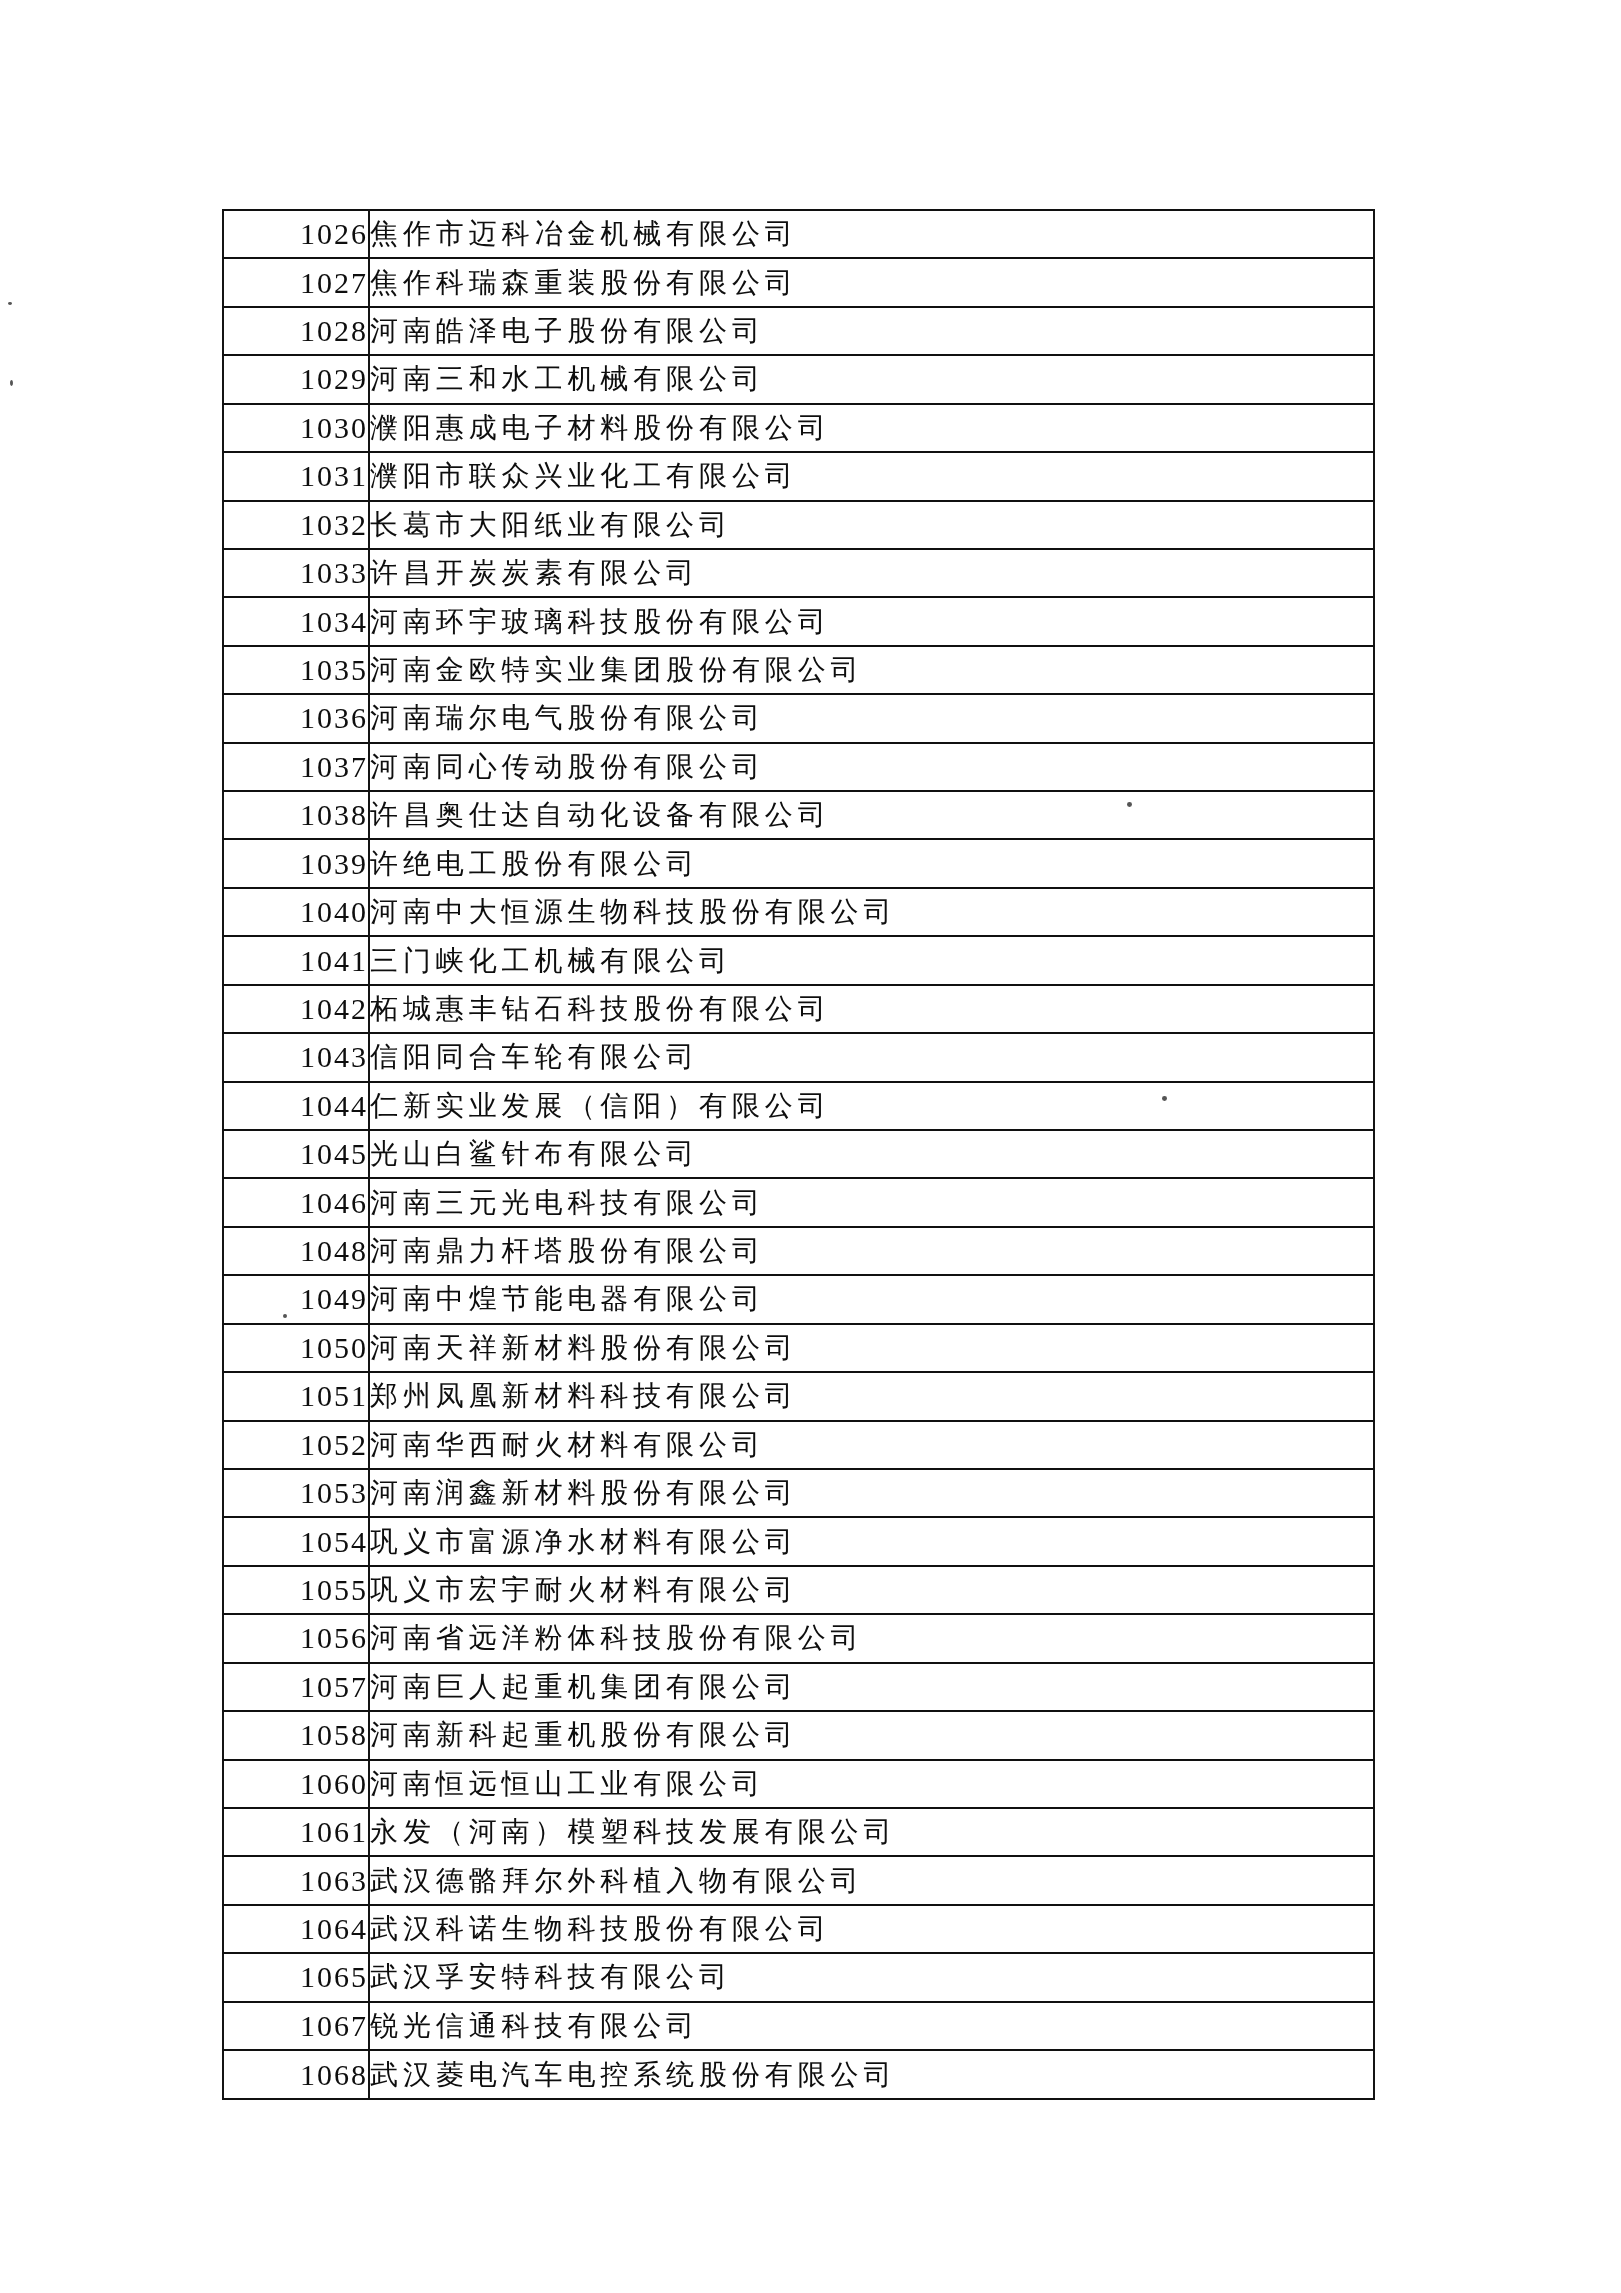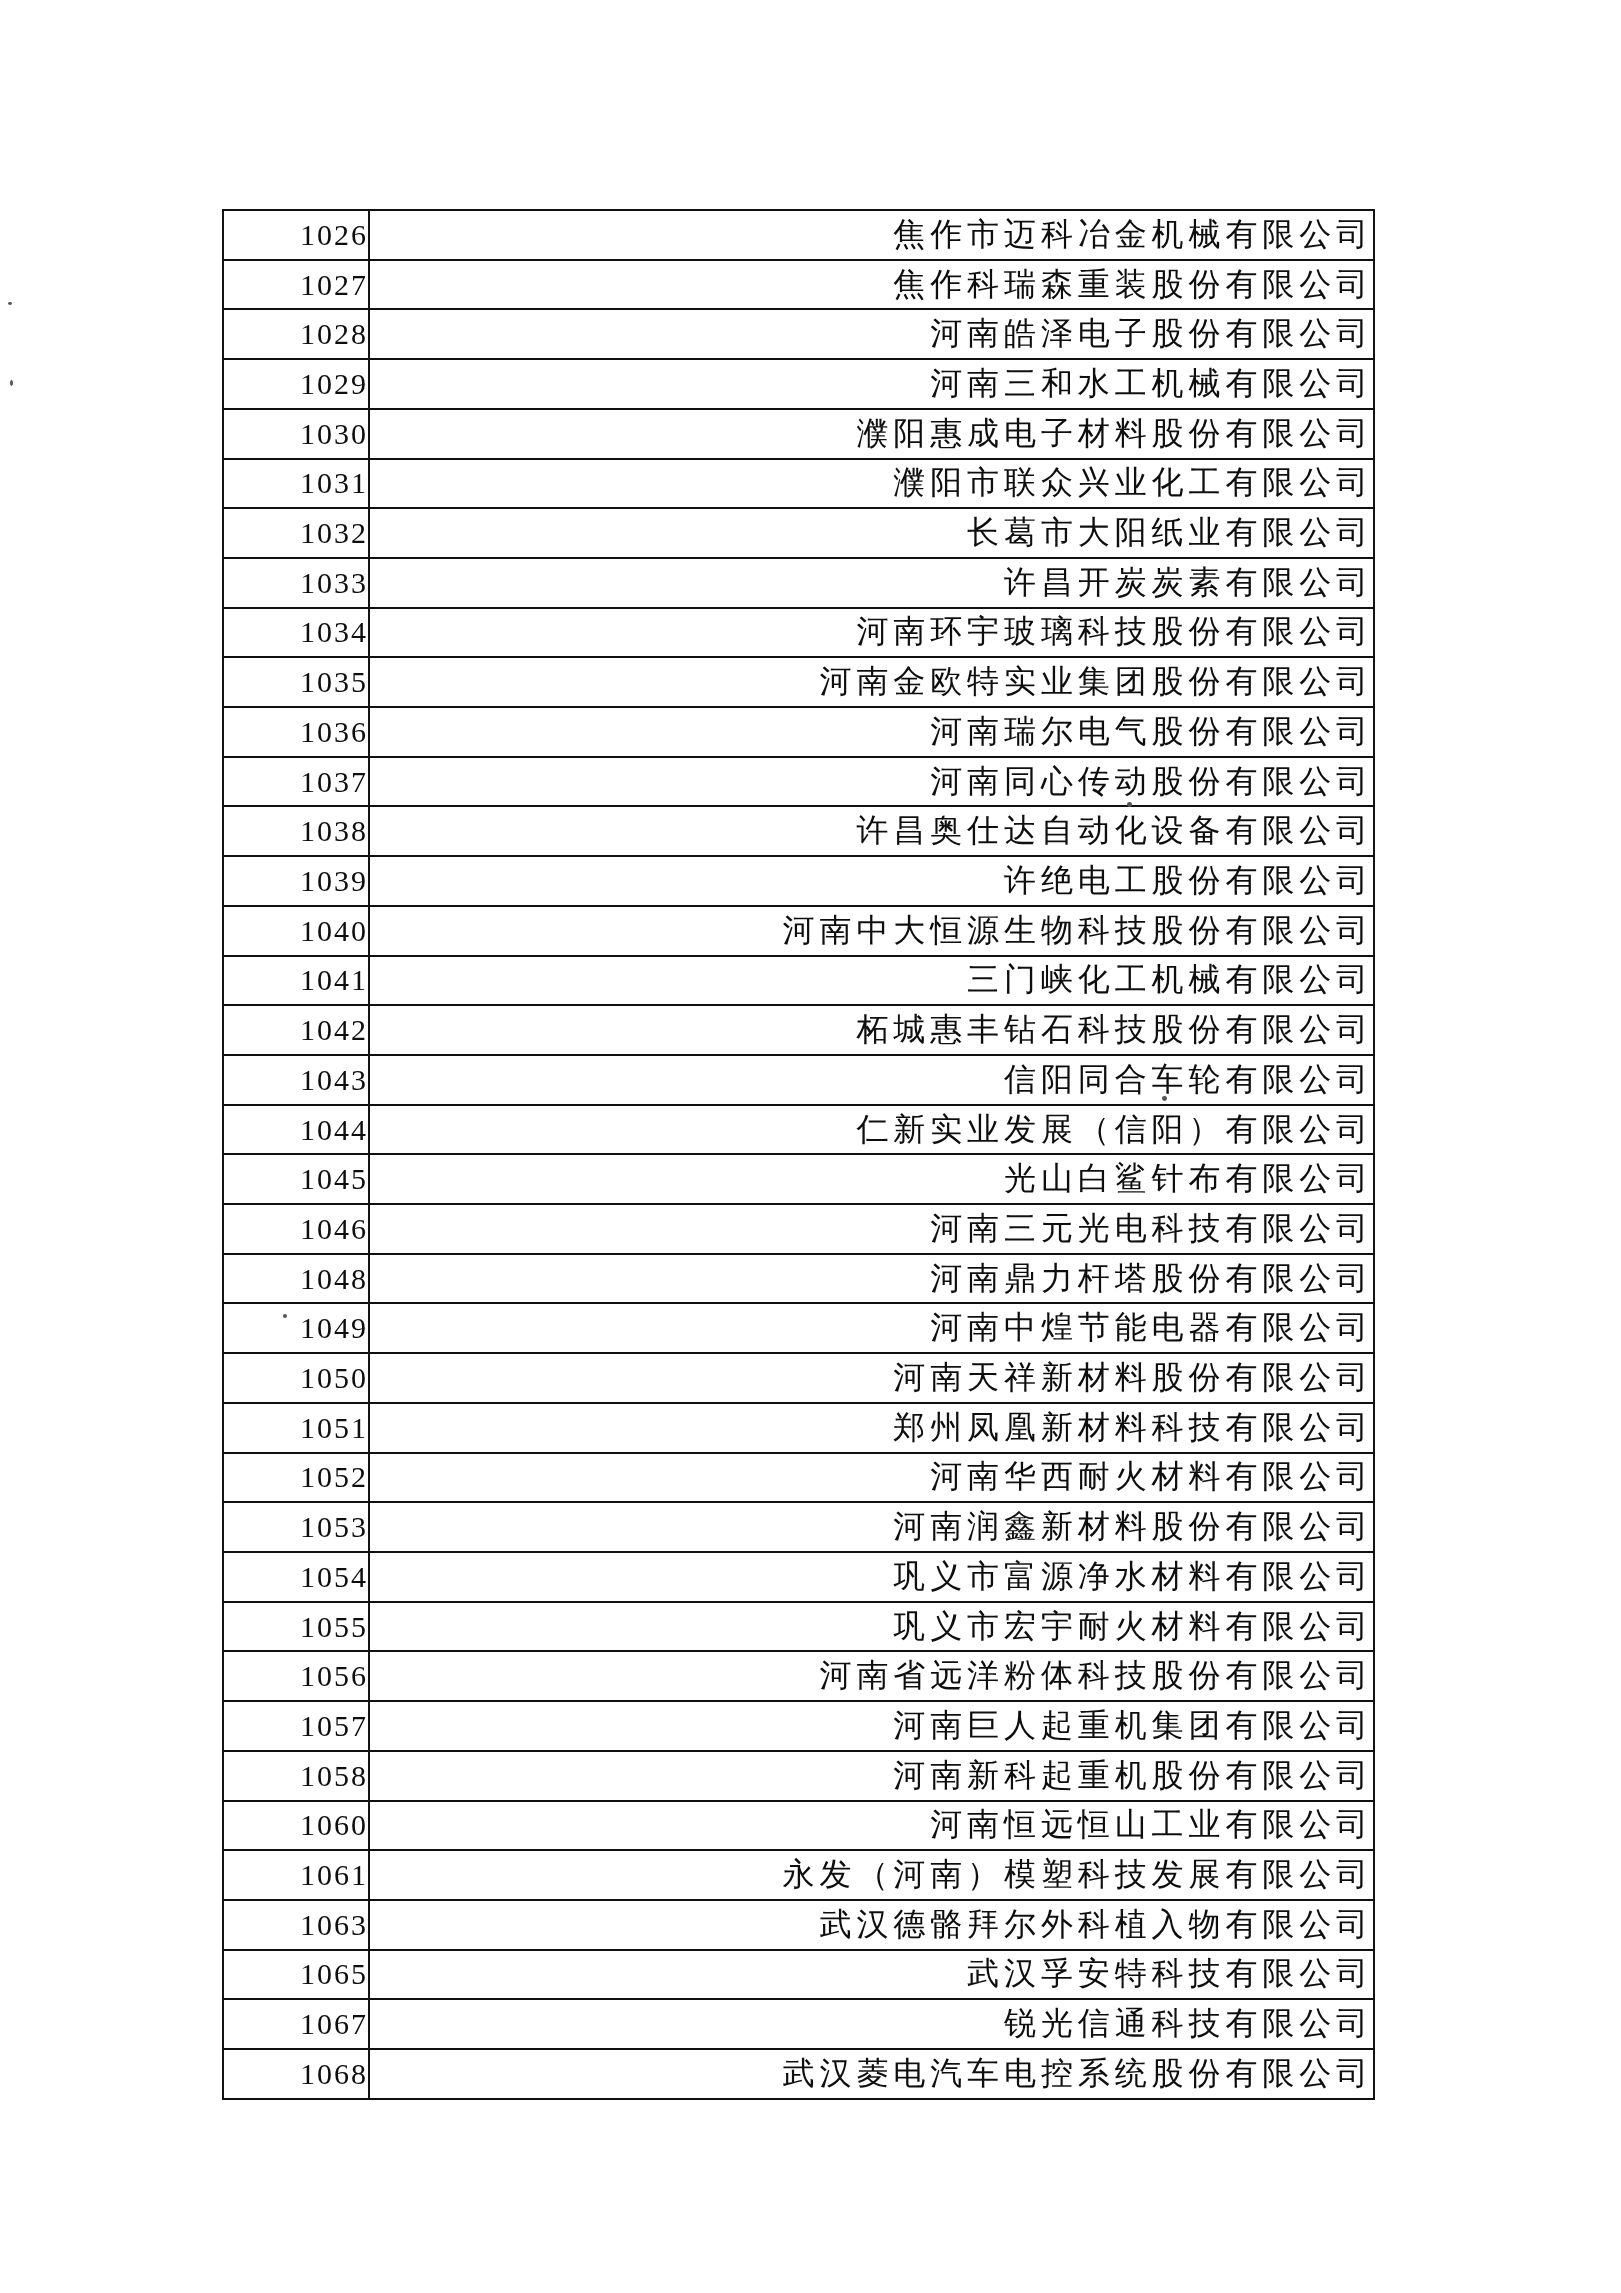--- a/index.html
+++ b/index.html
@@ -38,22 +38,22 @@
     white-space: nowrap;
     overflow: hidden;
   }
   td.cell-no {
     width: 144px;
     text-align: right;
     font-size: 30px;
     letter-spacing: 2px;
   }
   td.cell-company {
-    text-align: right;
-    font-size: 32px;
+    text-align: left;
+    font-size: 28px;
     letter-spacing: 4.9px;
   }
   
   .speck {
     position: absolute;
     background: #555;
     border-radius: 50%;
   }
   .speck-1 { left: 7.8px;    top: 302px;  width: 3.9px; height: 2.9px; }
   .speck-2 { left: 9.8px;   top: 380px;  width: 2.9px; height: 5.9px; }
@@ -201,20 +201,24 @@
         </tr>
         <tr>
           <td class="cell-no">1061</td>
           <td class="cell-company">永发（河南）模塑科技发展有限公司</td>
         </tr>
         <tr>
           <td class="cell-no">1063</td>
           <td class="cell-company">武汉德骼拜尔外科植入物有限公司</td>
         </tr>
         <tr>
+          <td class="cell-no">1064</td>
+          <td class="cell-company">武汉科诺生物科技股份有限公司</td>
+        </tr>
+        <tr>
           <td class="cell-no">1065</td>
           <td class="cell-company">武汉孚安特科技有限公司</td>
         </tr>
         <tr>
           <td class="cell-no">1067</td>
           <td class="cell-company">锐光信通科技有限公司</td>
         </tr>
         <tr>
           <td class="cell-no">1068</td>
           <td class="cell-company">武汉菱电汽车电控系统股份有限公司</td>

